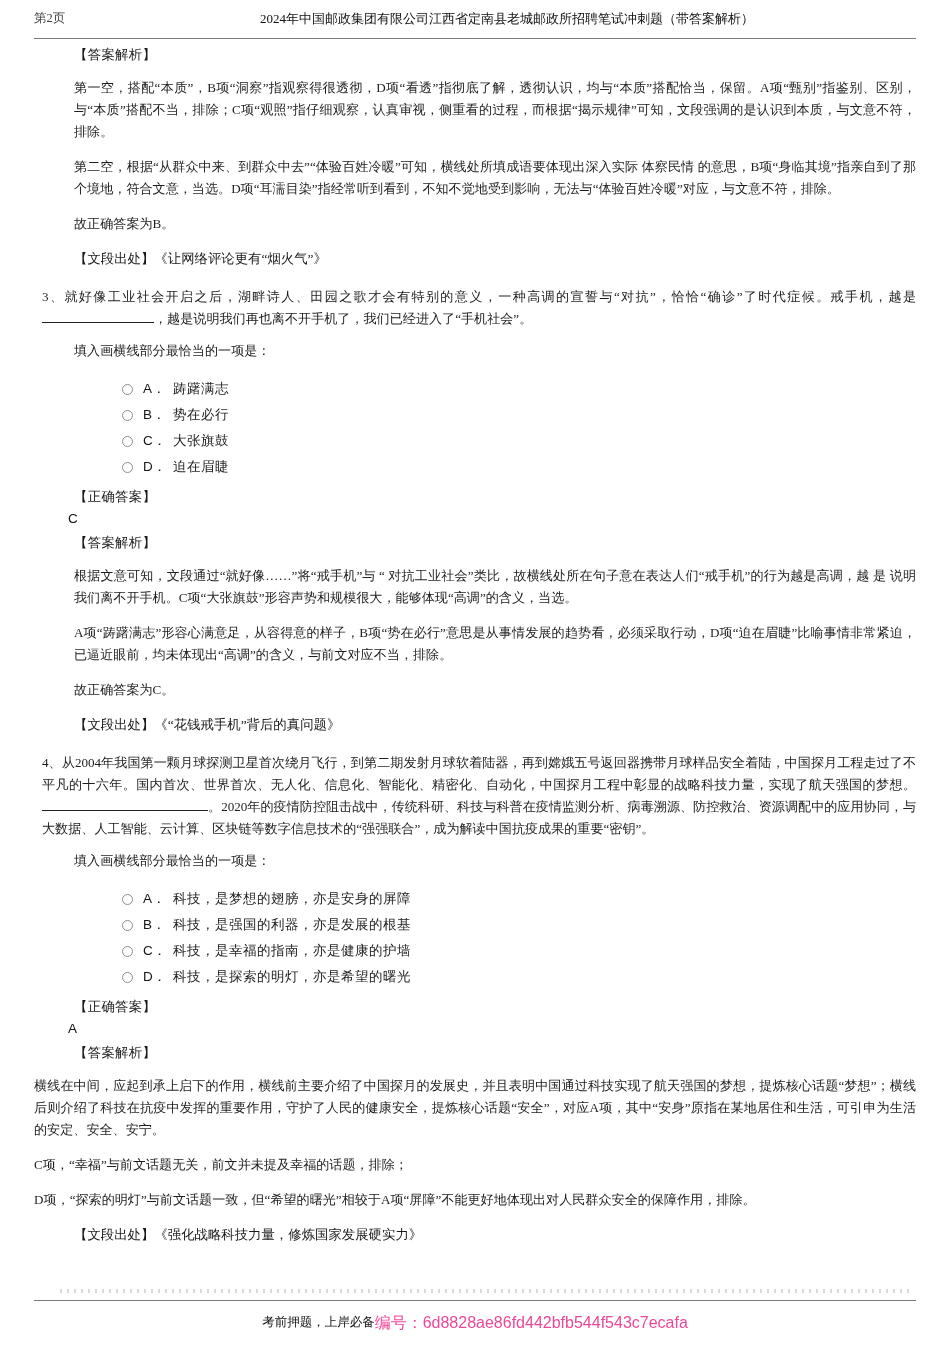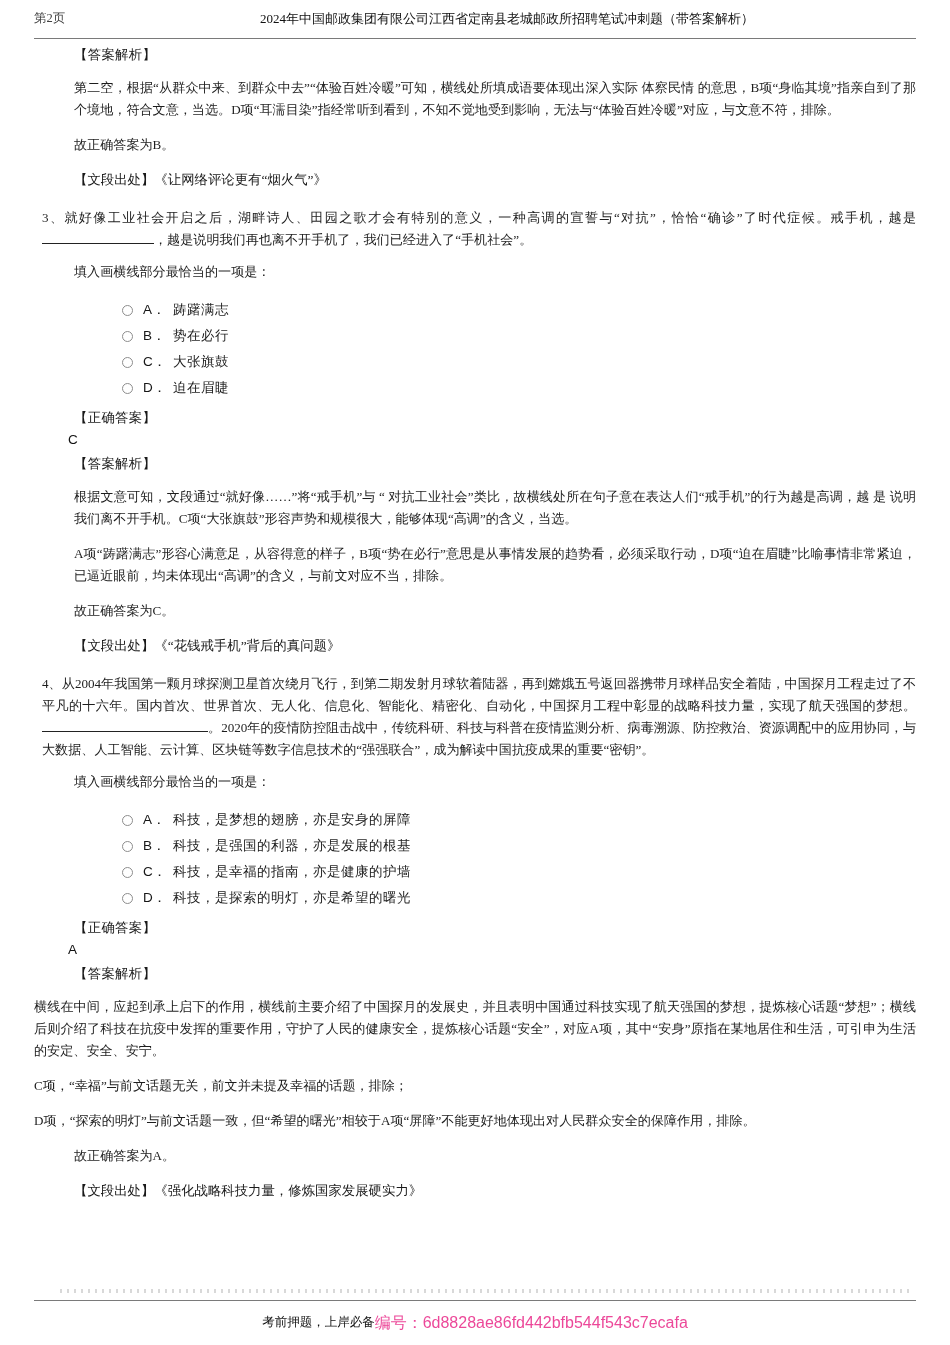--- a/index.html
+++ b/index.html
@@ -198,20 +198,21 @@
 
   <div class="page-header">
     <div class="header-page-num">第2页</div>
     <div class="header-title">2024年中国邮政集团有限公司江西省定南县老城邮政所招聘笔试冲刺题（带答案解析）</div>
   </div>
 
   <div class="content">
 
     <div class="section-label">【答案解析】</div>
 
+    <p class="blk indent">第一空，搭配“本质”，B项“洞察”指观察得很透彻，D项“看透”指彻底了解，透彻认识，均与“本质”搭配恰当，保留。A项“甄别”指鉴别、区别，与“本质”搭配不当，排除；C项“观照”指仔细观察，认真审视，侧重看的过程，而根据“揭示规律”可知，文段强调的是认识到本质，与文意不符，排除。</p>
 
     <p class="blk indent">第二空，根据“从群众中来、到群众中去”“体验百姓冷暖”可知，横线处所填成语要体现出深入实际 体察民情 的意思，B项“身临其境”指亲自到了那个境地，符合文意，当选。D项“耳濡目染”指经常听到看到，不知不觉地受到影响，无法与“体验百姓冷暖”对应，与文意不符，排除。</p>
 
     <p class="blk indent">故正确答案为B。</p>
 
     <p class="source"><span>【文段出处】</span><span>《让网络评论更有“烟火气”》</span></p>
 
     <p class="blk q"><span>3、就好像工业社会开启之后，湖畔诗人、田园之歌才会有特别的意义，一种高调的宣誓与“对抗”，恰恰“确诊”了时代症候。戒手机，越是</span><span class="blank w1"></span><span>，越是说明我们再也离不开手机了，我们已经进入了“手机社会”。</span></p>
 
     <p class="blk indent-sm tight">填入画横线部分最恰当的一项是：</p>
@@ -282,21 +283,20 @@
     <div class="answer-letter">A</div>
     <div class="section-label">【答案解析】</div>
 
     <p class="blk">横线在中间，应起到承上启下的作用，横线前主要介绍了中国探月的发展史，并且表明中国通过科技实现了航天强国的梦想，提炼核心话题“梦想”；横线后则介绍了科技在抗疫中发挥的重要作用，守护了人民的健康安全，提炼核心话题“安全”，对应A项，其中“安身”原指在某地居住和生活，可引申为生活的安定、安全、安宁。</p>
 
 
     <p class="blk">C项，“幸福”与前文话题无关，前文并未提及幸福的话题，排除；</p>
 
     <p class="blk">D项，“探索的明灯”与前文话题一致，但“希望的曙光”相较于A项“屏障”不能更好地体现出对人民群众安全的保障作用，排除。</p>
 
-    <p class="blk indent">故正确答案为A。</p>
 
     <p class="source"><span>【文段出处】</span><span>《强化战略科技力量，修炼国家发展硬实力》</span></p>
 
   </div>
 
   <div class="dotted-sep"></div>
 
   <div class="page-footer">
     <div class="footer-left">考前押题，上岸必备</div>
     <div class="footer-right"><span class="label">编号：</span><span>6d8828ae86fd442bfb544f543c7ecafa</span></div>

